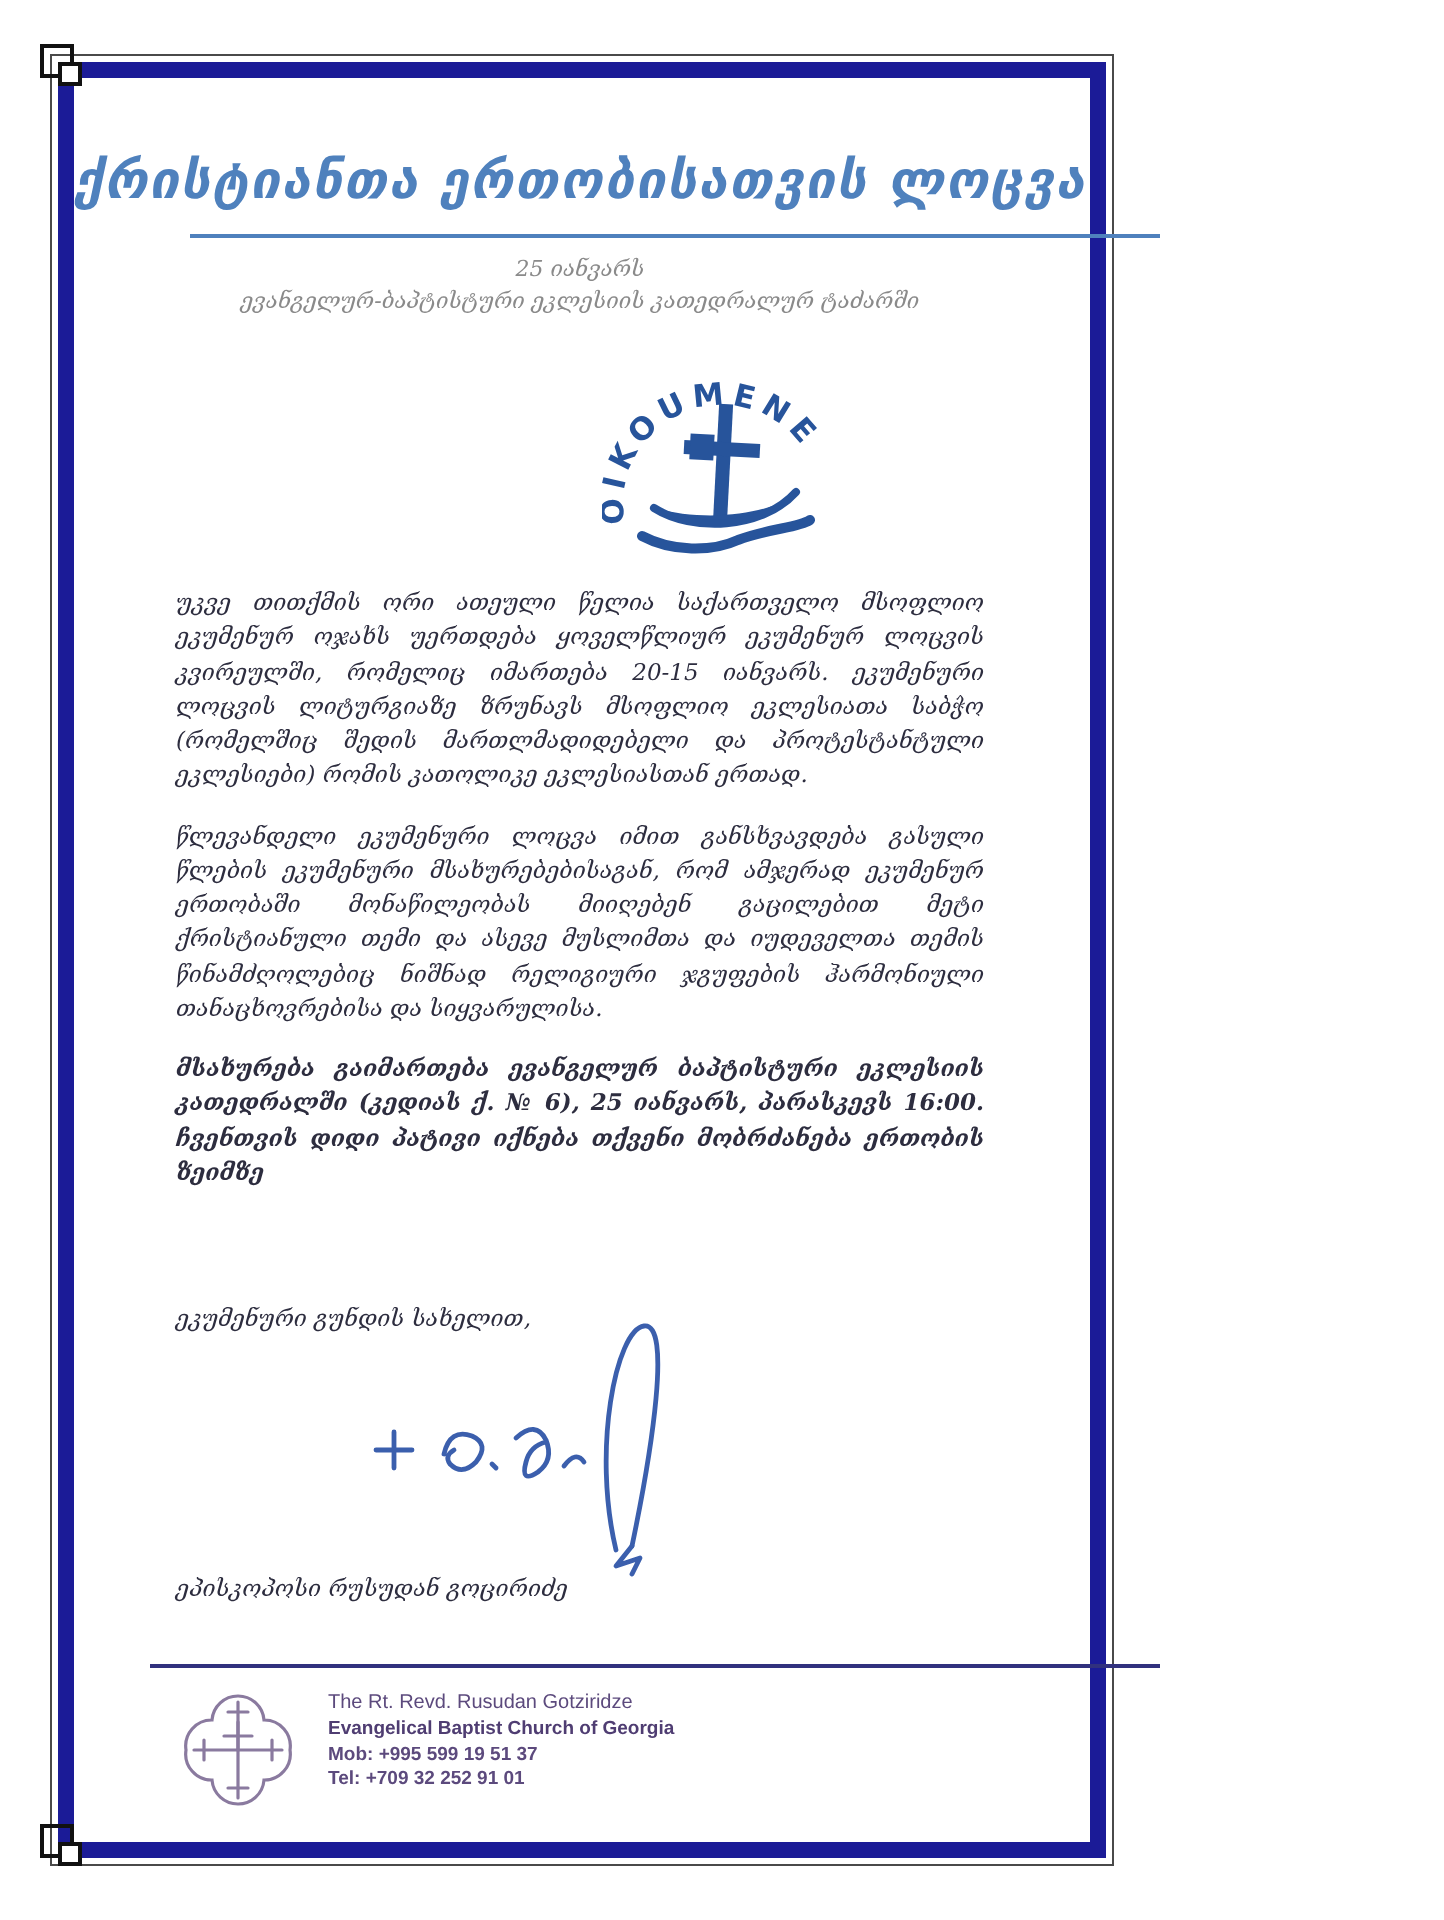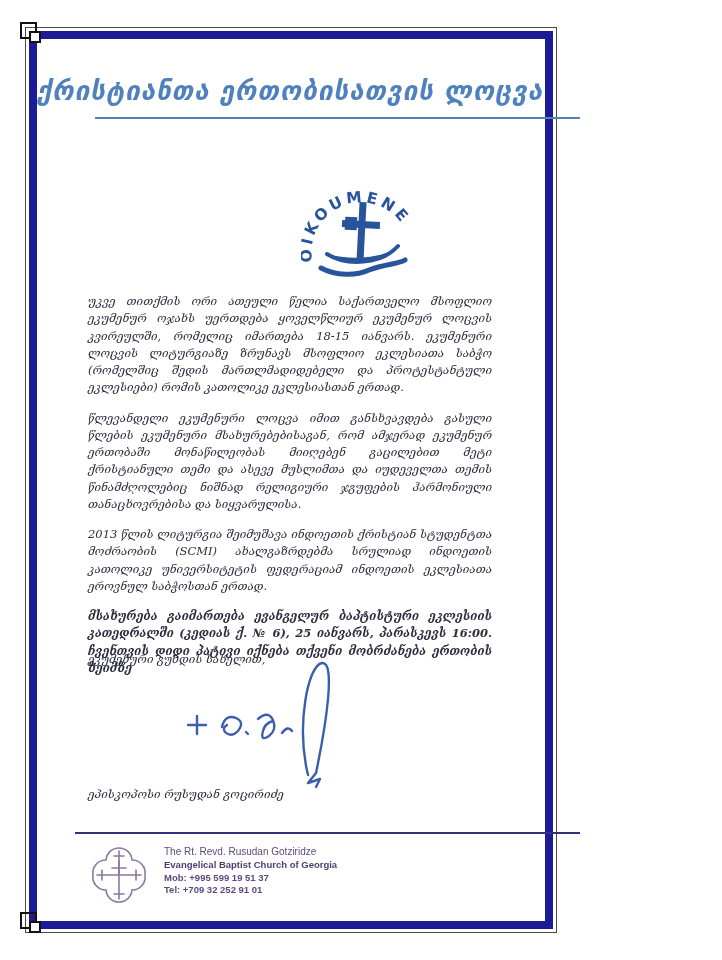--- a/index.html
+++ b/index.html
@@ -102,20 +102,24 @@
       <div class="sq1"></div>
       <div class="sq2"></div>
     </div>
   <div class="corner c-br">
       <div class="sq1"></div>
       <div class="sq2"></div>
     </div>
 
   <div class="title">ქრისტიანთა ერთობისათვის ლოცვა</div>
   <div class="title-rule"></div>
+  <div class="dateline">
+    <div>25 იანვარს</div>
+    <div>ევანგელურ-ბაპტისტური ეკლესიის კათედრალურ ტაძარში</div>
+  </div>
 
   <div class="oikoumene">
     <svg viewBox="0 0 122 118" width="122" height="118">
       <defs>
         <path id="arcpath" d="M 12 92 A 47 47 0 1 1 108 68" fill="none"></path>
       </defs>
       <text font-family="DejaVu Sans, sans-serif" font-size="15.5" font-weight="bold" fill="#27549b" letter-spacing="3.5">
         <textPath href="#arcpath" startOffset="2">OIKOUMENE</textPath>
       </text>
 
@@ -124,23 +128,22 @@
       <rect x="44" y="45" width="12" height="13" fill="#27549b" transform="rotate(3 50 51)"></rect>
 
       <path d="M 26 82 C 45 94 80 93 97 74 C 88 84 55 90 26 82 Z" fill="#27549b"></path>
       <path d="M 26 82 C 45 94 80 93 97 74" fill="none" stroke="#27549b" stroke-width="4" stroke-linecap="round"></path>
 
       <path d="M 20 96 C 35 104 55 104 68 98 C 84 92 98 92 104 88" fill="none" stroke="#27549b" stroke-width="5" stroke-linecap="round"></path>
     </svg>
   </div>
 
   <div class="body-text">
-    <p>უკვე თითქმის ორი ათეული წელია საქართველო მსოფლიო ეკუმენურ ოჯახს უერთდება ყოველწლიურ ეკუმენურ ლოცვის კვირეულში, რომელიც იმართება 18-15 იანვარს. ეკუმენური ლოცვის ლიტურგიაზე ზრუნავს მსოფლიო ეკლესიათა საბჭო (რომელშიც შედის მართლმადიდებელი და პროტესტანტული ეკლესიები) რომის კათოლიკე ეკლესიასთან ერთად.</p>
+    <p>უკვე თითქმის ორი ათეული წელია საქართველო მსოფლიო ეკუმენურ ოჯახს უერთდება ყოველწლიურ ეკუმენურ ლოცვის კვირეულში, რომელიც იმართება 20-15 იანვარს. ეკუმენური ლოცვის ლიტურგიაზე ზრუნავს მსოფლიო ეკლესიათა საბჭო (რომელშიც შედის მართლმადიდებელი და პროტესტანტული ეკლესიები) რომის კათოლიკე ეკლესიასთან ერთად.</p>
     <p>წლევანდელი ეკუმენური ლოცვა იმით განსხვავდება გასული წლების ეკუმენური მსახურებებისაგან, რომ ამჯერად ეკუმენურ ერთობაში მონაწილეობას მიიღებენ გაცილებით მეტი ქრისტიანული თემი და ასევე მუსლიმთა და იუდეველთა თემის წინამძღოლებიც  ნიშნად რელიგიური ჯგუფების ჰარმონიული თანაცხოვრებისა და სიყვარულისა.</p>
-    <p>2013 წლის ლიტურგია შეიმუშავა ინდოეთის ქრისტიან სტუდენტთა მოძრაობის (SCMI) ახალგაზრდებმა სრულიად ინდოეთის კათოლიკე უნივერსიტეტის ფედერაციამ ინდოეთის ეკლესიათა ეროვნულ საბჭოსთან ერთად.</p>
     <p class="strong">მსახურება გაიმართება ევანგელურ ბაპტისტური ეკლესიის კათედრალში (კედიას ქ. № 6), 25 იანვარს, პარასკევს 16:00. ჩვენთვის დიდი პატივი იქნება თქვენი მობრძანება ერთობის ზეიმზე</p>
   </div>
 
   <div class="closing">ეკუმენური გუნდის სახელით,</div>
 
   <div class="signature">
     <svg viewBox="0 0 190 135" width="190" height="135">
       <g fill="none" stroke="#3b5fad" stroke-width="2.4" stroke-linecap="round" stroke-linejoin="round">
         <path d="M 18 70 h 18 M 27 61 v 18"></path>
         <path d="M 52 72 q 3 -13 14 -9 q 9 4 2 13 q -7 7 -13 1 q -3 -4 2 -7"></path>

